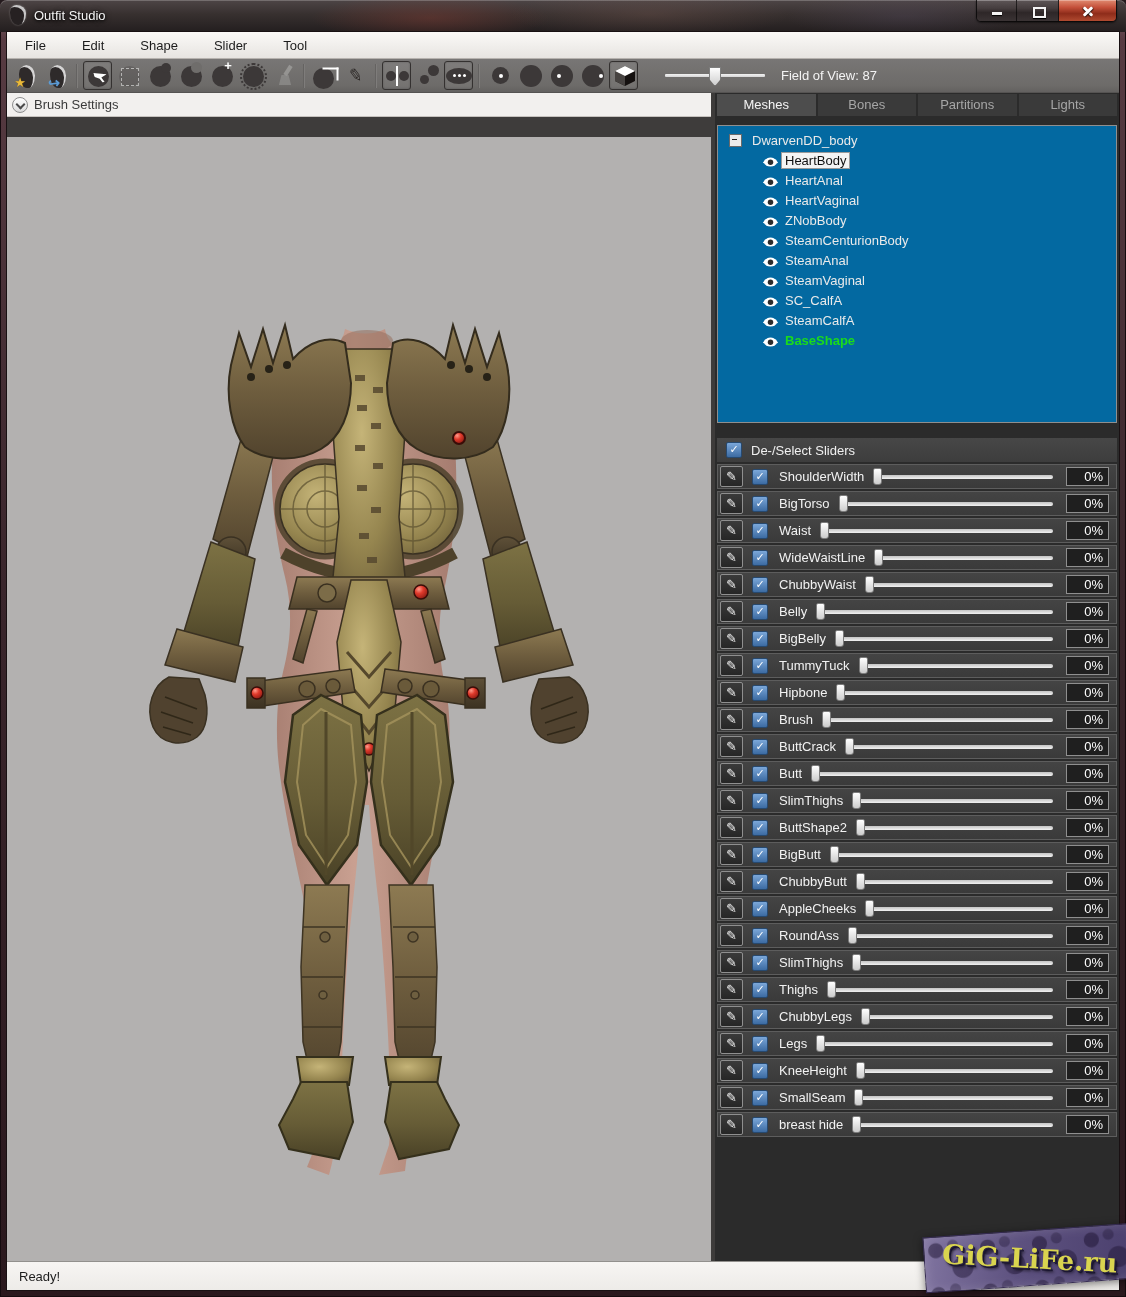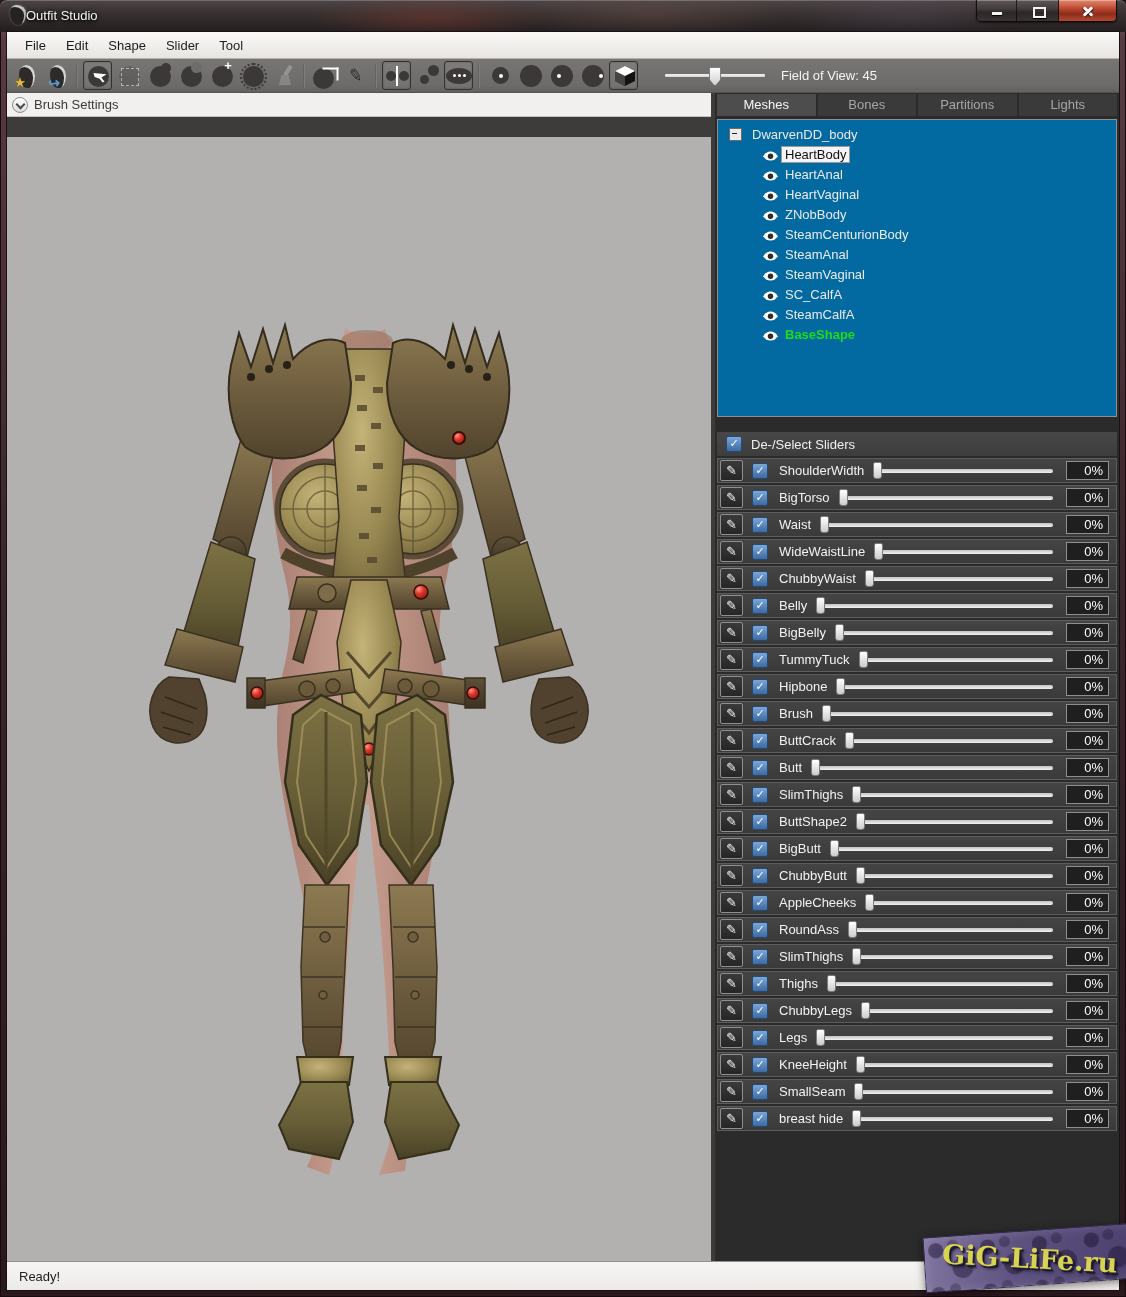--- a/index.html
+++ b/index.html
@@ -17,21 +17,21 @@
   }
   .titlebar{
     position:absolute;top:0;left:0;right:0;height:32px;border-radius:7px 7px 0 0;
     background:
       radial-gradient(ellipse 170px 34px at 430px 18px, rgba(150,62,50,.35), transparent 70%),
       radial-gradient(ellipse 200px 36px at 650px 14px, rgba(130,95,85,.28), transparent 70%),
       radial-gradient(ellipse 170px 34px at 905px 16px, rgba(95,85,115,.25), transparent 70%),
       linear-gradient(180deg,#4d4546 0,#37302f 45%,#231e1f 100%);
     box-shadow:inset 0 1px 0 rgba(255,255,255,.22);
   }
-  .title-left{position:absolute;left:10px;top:5px;display:flex;align-items:center;}
+  .title-left{position:absolute;left:10px;top:5px;display:flex;align-items:center;gap:8px;}
   .app-icon{width:16px;height:20px;background:#262122;border-radius:40% 60% 45% 50%/35% 40% 55% 60%;
     box-shadow:inset -2px 2px 0 rgba(255,255,255,.75), 0 0 2px rgba(255,255,255,.35);}
   .title-text{color:#f4f4f4;font-size:13px;text-shadow:0 1px 3px #000, 0 0 6px rgba(0,0,0,.8);}
   .caption-group{position:absolute;top:0;right:9px;display:flex;height:21px;
     border:1px solid rgba(0,0,0,.75);border-top:none;border-radius:0 0 5px 5px;overflow:hidden;
     box-shadow:0 1px 2px rgba(0,0,0,.5);}
   .capbtn{position:relative;height:100%;border:none;padding:0;cursor:default;
     background:linear-gradient(180deg,#5e5657 0,#453d3e 40%,#2e2728 60%,#3a3334 100%);
     border-right:1px solid rgba(0,0,0,.6);box-shadow:inset 0 1px 0 rgba(255,255,255,.3);}
   .capbtn.min{width:40px;}
@@ -39,21 +39,21 @@
   .capbtn.close{width:57px;border-right:none;
     background:linear-gradient(180deg,#e08a70 0,#c4503a 35%,#8e2c1a 65%,#b04a30 100%);}
   .capbtn .bar{position:absolute;left:50%;bottom:6px;width:10px;height:3px;margin-left:-5px;background:#f4f4f4;box-shadow:0 1px 1px #000;}
   .capbtn .box{position:absolute;left:50%;top:50%;width:9px;height:7px;margin:-4px 0 0 -5px;border:2px solid #f4f4f4;box-shadow:0 1px 1px #000;}
   .capbtn .x1,.capbtn .x2{position:absolute;left:50%;top:50%;width:12px;height:3px;margin:-1px 0 0 -6px;background:#fff;border-radius:1px;box-shadow:0 1px 1px rgba(0,0,0,.7);}
   .capbtn .x1{transform:rotate(45deg);} .capbtn .x2{transform:rotate(-45deg);}
   
   .client{position:absolute;top:32px;left:7px;right:7px;bottom:7px;display:flex;flex-direction:column;
     background:#3e3c3b;box-shadow:0 0 0 1px #191113;}
   .menubar{height:26px;background:linear-gradient(180deg,#fbf9f7 0,#f0eeeb 55%,#e7e4e1 100%);
-    border-bottom:1px solid #b6b2ae;display:flex;align-items:center;padding-left:8px;flex:0 0 auto;}
+    border-bottom:1px solid #b6b2ae;display:flex;align-items:center;padding-left:8px;flex:0 0 auto;gap:16px;}
   .menu-item{font-size:13px;color:#1c1c1c;padding:4px 10px;}
   
   .toolbar{height:33px;background:linear-gradient(180deg,#787675 0,#6d6b69 80%,#636160 100%);
     border-bottom:1px solid #555352;display:flex;align-items:center;padding-left:3px;flex:0 0 auto;}
   .tbtn{position:relative;width:29px;height:29px;margin:0 1px;border:1px solid transparent;border-radius:3px;
     background:transparent;padding:0;flex:0 0 auto;}
   .tbtn.active{border-color:#343130;background:rgba(255,255,255,.06);box-shadow:inset 0 0 2px rgba(0,0,0,.25);}
   .tbtn.disabled{opacity:.55;}
   .tbtn.separator{width:2px;height:24px;margin:0 4px;border:none;border-radius:0;
     background:linear-gradient(90deg,#575554,#8c8a88);}
@@ -111,21 +111,21 @@
   .workspace{flex:1 1 auto;display:flex;background:#3e3c3b;min-height:0;}
   .viewport-pane{width:704px;flex:0 0 auto;display:flex;flex-direction:column;margin-right:4px;min-height:0;gap:20px;}
   .brushbar{height:23px;background:#f2f0ee;border-bottom:1px solid #c6c2be;display:flex;align-items:center;gap:6px;padding-left:5px;flex:0 0 auto;}
   .chev-btn{width:16px;height:16px;border-radius:50%;border:1px solid #8e8e8e;background:linear-gradient(#ffffff,#dcdcdc);position:relative;padding:0;}
   .chev-btn::after{content:"";position:absolute;left:4px;top:3px;width:5px;height:5px;border-right:2px solid #4a4a4a;border-bottom:2px solid #4a4a4a;transform:rotate(45deg);}
   .brush-label{font-size:13px;color:#3a3a3a;}
   .viewport{flex:1 1 auto;background:#b3b1b0;position:relative;overflow:hidden;}
   .viewport svg{position:absolute;left:0;top:0;}
   
   .right-pane{flex:1 1 auto;background:#2b2b2b;display:flex;flex-direction:column;min-width:0;overflow:hidden;}
-  .tabs{display:flex;gap:2px;padding:1px 2px 2px;flex:0 0 auto;}
+  .tabs{display:flex;gap:2px;padding:1px 2px 8px;flex:0 0 auto;}
   .tab{flex:1;height:22px;line-height:22px;text-align:center;background:#3a3a3a;color:#a6a6a6;font-size:13px;border:none;padding:0;}
   .tab.active{background:#4d4d4d;color:#f4f4f4;}
   .tree{margin:1px 2px 0;height:288px;flex:0 0 auto;background:#0369a1;border:1px solid #8f8f8f;
     padding:4px 0;font-size:13px;color:#eaeaea;overflow:hidden;}
   .troot{display:flex;align-items:center;gap:7px;padding:3px 0 3px 11px;}
   .minusbox{width:11px;height:11px;background:#ececec;border:1px solid #6a6a6a;position:relative;flex:0 0 auto;}
   .minusbox::after{content:"";position:absolute;left:2px;top:4px;width:5px;height:1px;background:#222;}
   .titem{display:flex;align-items:center;gap:3px;padding:2px 0 3px 44px;}
   .eye{width:17px;height:12px;flex:0 0 auto;display:inline-block;}
   .tlabel{padding:0 3px;white-space:nowrap;}
@@ -296,21 +296,21 @@
         </button>
 
         <button class="tbtn cube active">
           <span class="glyph"></span>
         </button>
 
       <div class="fov-wrap">
         <span class="fov-track">
           <span class="fov-thumb"></span>
         </span>
-        <span class="fov-label">Field of View: 45</span>
+        <span class="fov-label">Field of View: 87</span>
       </div>
     </div>
 
     <div class="workspace">
 
       <div class="viewport-pane">
         <div class="brushbar">
           <button class="chev-btn"></button>
           <span class="brush-label">Brush Settings</span>
         </div>

